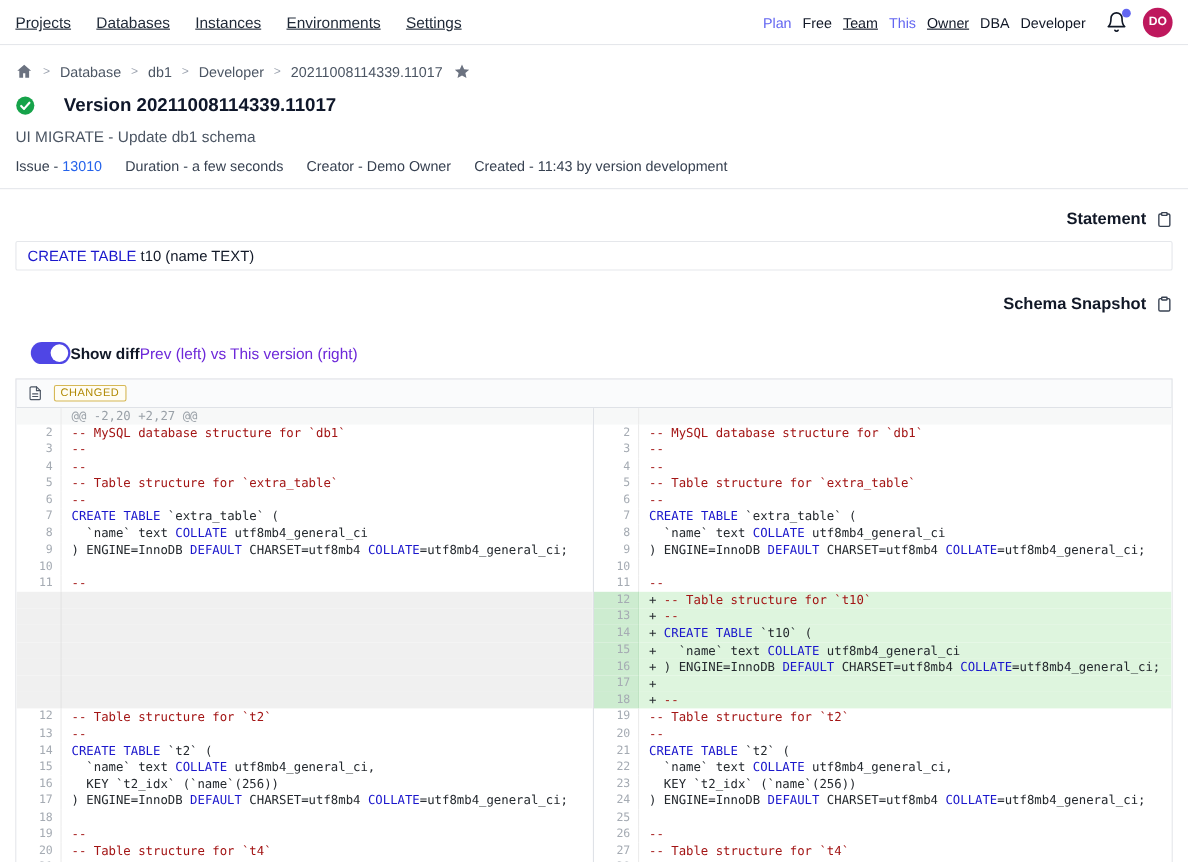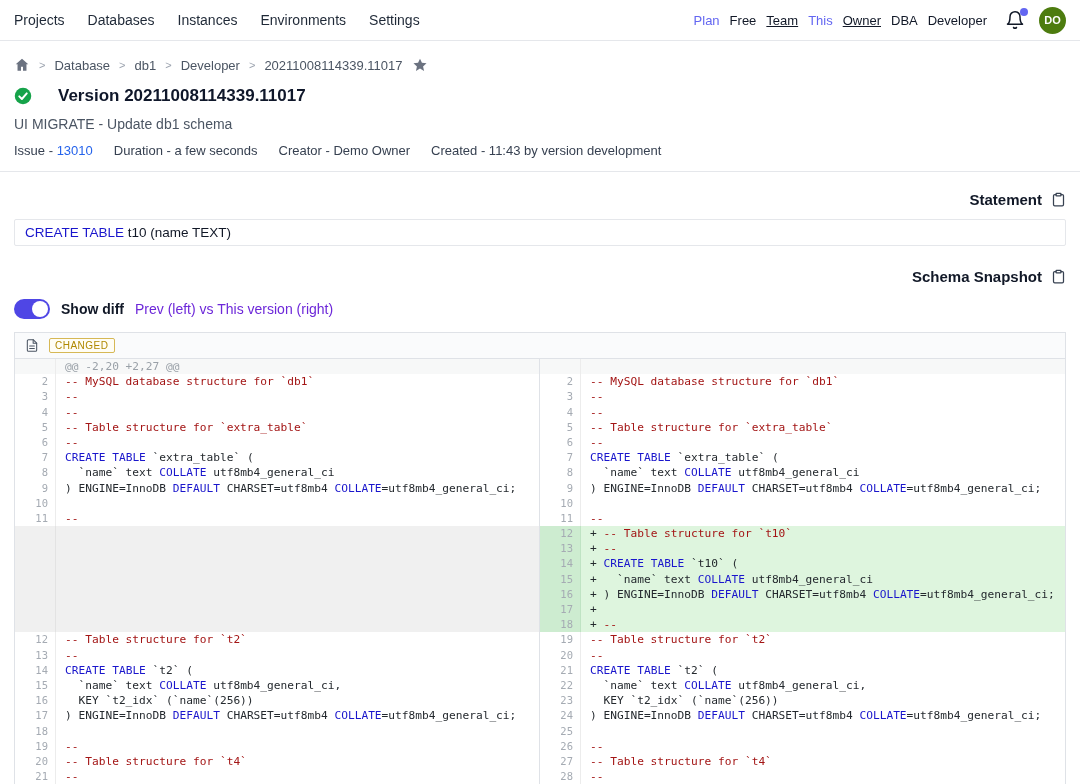--- a/index.html
+++ b/index.html
@@ -2,29 +2,29 @@
 <html><head>
 <meta charset="utf-8">
 <style>
   * { box-sizing: border-box; margin: 0; padding: 0; }
   html,body { width:1080px; height:784px; background:#fff; overflow:hidden; }
   body { font-family:"Liberation Sans", sans-serif; color:#111827; font-size:14px; }
 
   
   .topnav { height:41px; border-bottom:1px solid #e5e7eb; display:flex; align-items:center;
             justify-content:space-between; padding:0 14px; }
-  .nav-links { display:flex; gap:23px; font-size:14px; color:#1f2937; }
+  .nav-links { display:flex; gap:23px; font-size:14px; color:#1f2937;text-decoration:underline; }
   .nav-link { cursor:pointer; }
   .nav-right { display:flex; align-items:center; gap:10px; font-size:13px; color:#111827; }
   .nav-group { display:flex; align-items:center; gap:10px; }
   .group-label { color:#6366f1; }
   .opt-underline { text-decoration:underline; }
   .bell-wrap { position:relative; margin-left:8px; width:20px; height:20px; }
   .bell-dot { position:absolute; top:-2px; right:-3px; width:8px; height:8px; border-radius:50%; background:#6366f1; }
-  .avatar { width:27px; height:27px; border-radius:50%; background:#4d7c0f; color:#fff;
+  .avatar { width:27px; height:27px; border-radius:50%; background:#be185d; color:#fff;
             font-size:11px; font-weight:700; display:flex; align-items:center; justify-content:center; margin-left:4px; }
 
   
   .breadcrumb { display:flex; align-items:center; gap:9px; padding:16px 14px 0; font-size:13px; color:#4b5563; }
   .crumb-sep { color:#9ca3af; font-size:11px; }
   .crumb { cursor:pointer; }
   .title-row { display:flex; align-items:center; gap:26px; padding:13px 14px 0; }
   .page-title { font-size:17px; font-weight:700; color:#0f172a; }
   .subtitle { padding:10px 14px 0; font-size:14px; color:#4b5563; }
   .meta-row { display:flex; gap:21px; padding:11px 14px 13px; font-size:13px; color:#374151;align-items:center; }
@@ -33,21 +33,21 @@
 
   
   .section-head { display:flex; align-items:center; gap:9px; padding:19px 14px 9px;justify-content:flex-end; }
   .section-title { font-size:15px; font-weight:700; color:#111827; }
   .copy-icon { cursor:pointer; display:flex; }
   .statement-box { margin:2px 14px 0; border:1px solid #e5e7eb; border-radius:2px; padding:5px 10px;
                    font-size:13.5px; color:#111827; white-space:pre; }
   .kw { color:#1a16cc; }
   .cm { color:#a31515; }
 
-  .toggle-row { display:flex; align-items:center; gap:11px; padding:5px 14px 13px; }
+  .toggle-row { display:flex; align-items:center; padding:5px 28px 13px;margin-top:12px; }
   .toggle { width:36px; height:20px; border-radius:10px; background:#4f46e5; position:relative; cursor:pointer; flex:none; }
   .toggle-knob { position:absolute; top:2px; right:2px; width:16px; height:16px; border-radius:50%; background:#fff; }
   .toggle-label { font-size:14px; font-weight:700; color:#111827; }
   .toggle-hint { font-size:14px; color:#6d28d9; }
 
   
   .diff { margin:0 14px; border:1px solid #dfe2e7; background:#fafbfc; padding-bottom:6px; }
   .diff-header { display:flex; align-items:center; gap:10px; padding:5px 10px; }
   .badge { font-size:10px; font-weight:400; color:#b08800; border:1px solid #d6b855; padding:1px 5px;
            border-radius:2px; letter-spacing:.5px; background:#fffdf4; }

